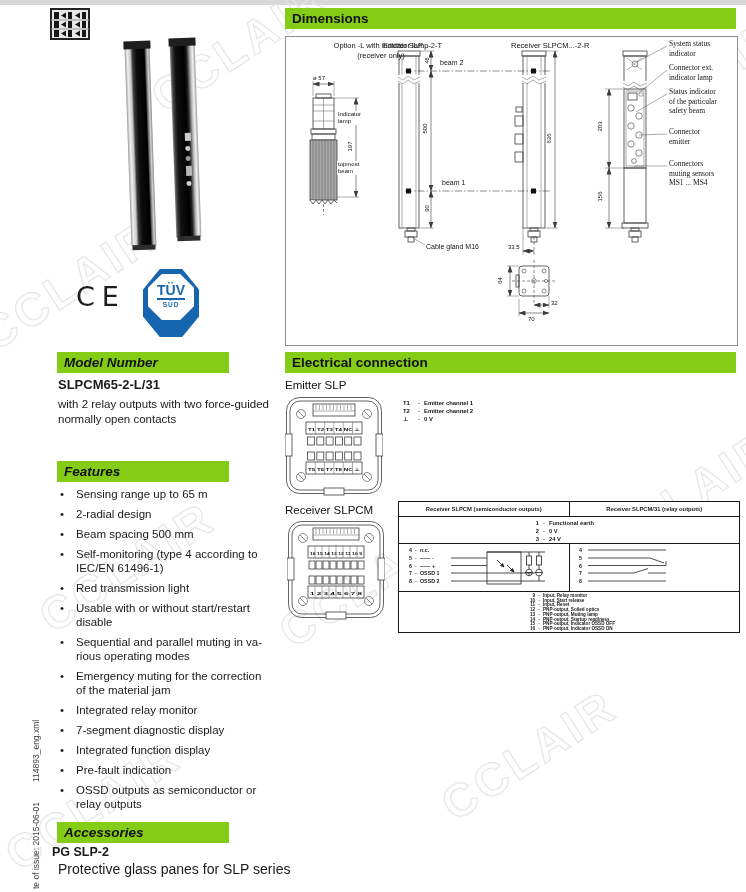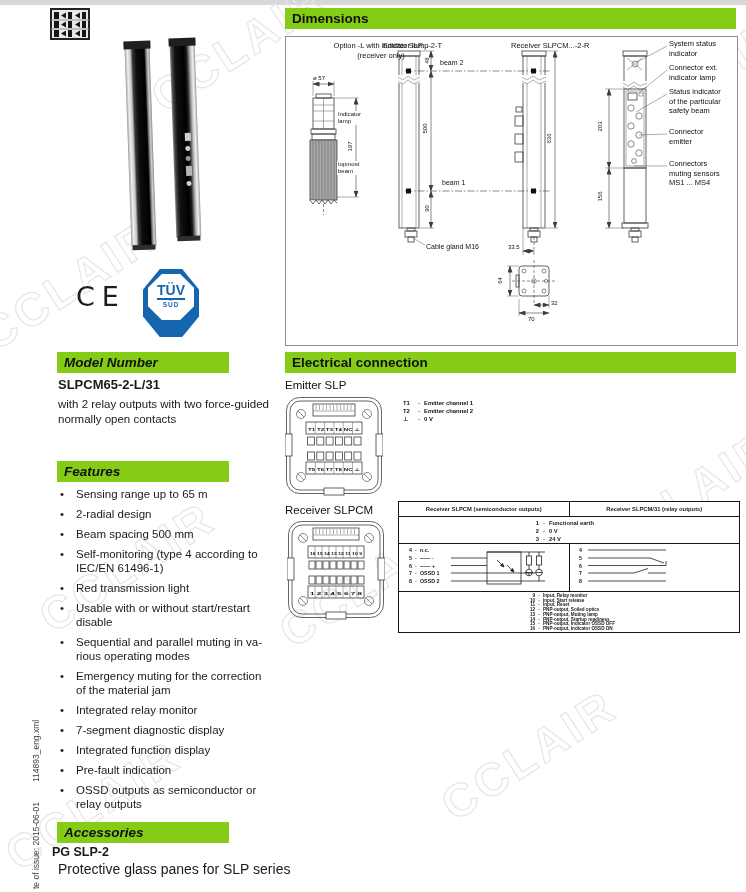--- a/index.html
+++ b/index.html
@@ -48,21 +48,21 @@
        clip-path:polygon(30% 0,70% 0,100% 30%,100% 70%,70% 100%,30% 100%,0 70%,0 30%);}
   .tuv-t{font-size:14px;font-weight:bold;color:#1566ae;margin-top:9px;line-height:14px;}
   .tuv-line{width:28px;border-bottom:2px solid #1566ae;margin:1px auto 1px auto;}
   .tuv-s{font-size:6.5px;font-weight:bold;color:#1566ae;letter-spacing:1px;}
   
   .figbox{position:absolute;left:285px;top:36px;width:451px;height:308px;border:1px solid #8f8f8f;background:#fff;}
   .fl{position:absolute;font-size:6px;color:#111;line-height:7px;}
   .flw{background:#fff;padding:0 1px;}
   .rot{transform:rotate(-90deg);transform-origin:center;}
   .ft{position:absolute;font-size:7.5px;line-height:9.5px;color:#111;}
-  .callout{position:absolute;left:383px;width:66px;font-size:7.5px;line-height:9.6px;color:#111;white-space:pre-line;}
+  .callout{position:absolute;left:383px;width:66px;font-size:7.5px;line-height:9.6px;color:#111;white-space:pre-line;font-family:Liberation Serif, serif;}
   .s{fill:none;stroke:#3c3c3c;stroke-width:.8;}
   .sw{fill:#fff;stroke:#3c3c3c;stroke-width:.8;}
   .sd{fill:#111;stroke:none;}
   .dl{stroke:#3c3c3c;stroke-width:.6;fill:none;}
   .cl{stroke:#3c3c3c;stroke-width:.6;fill:none;stroke-dasharray:7 2 1.5 2;}
   .dsh{stroke:#3c3c3c;stroke-width:.6;fill:none;stroke-dasharray:3 2;}
   .thin{stroke:#5a5a5a;stroke-width:.5;fill:none;}
   
   .elec-title{position:absolute;font-size:11.5px;color:#111;}
   .jbox{position:absolute;}

